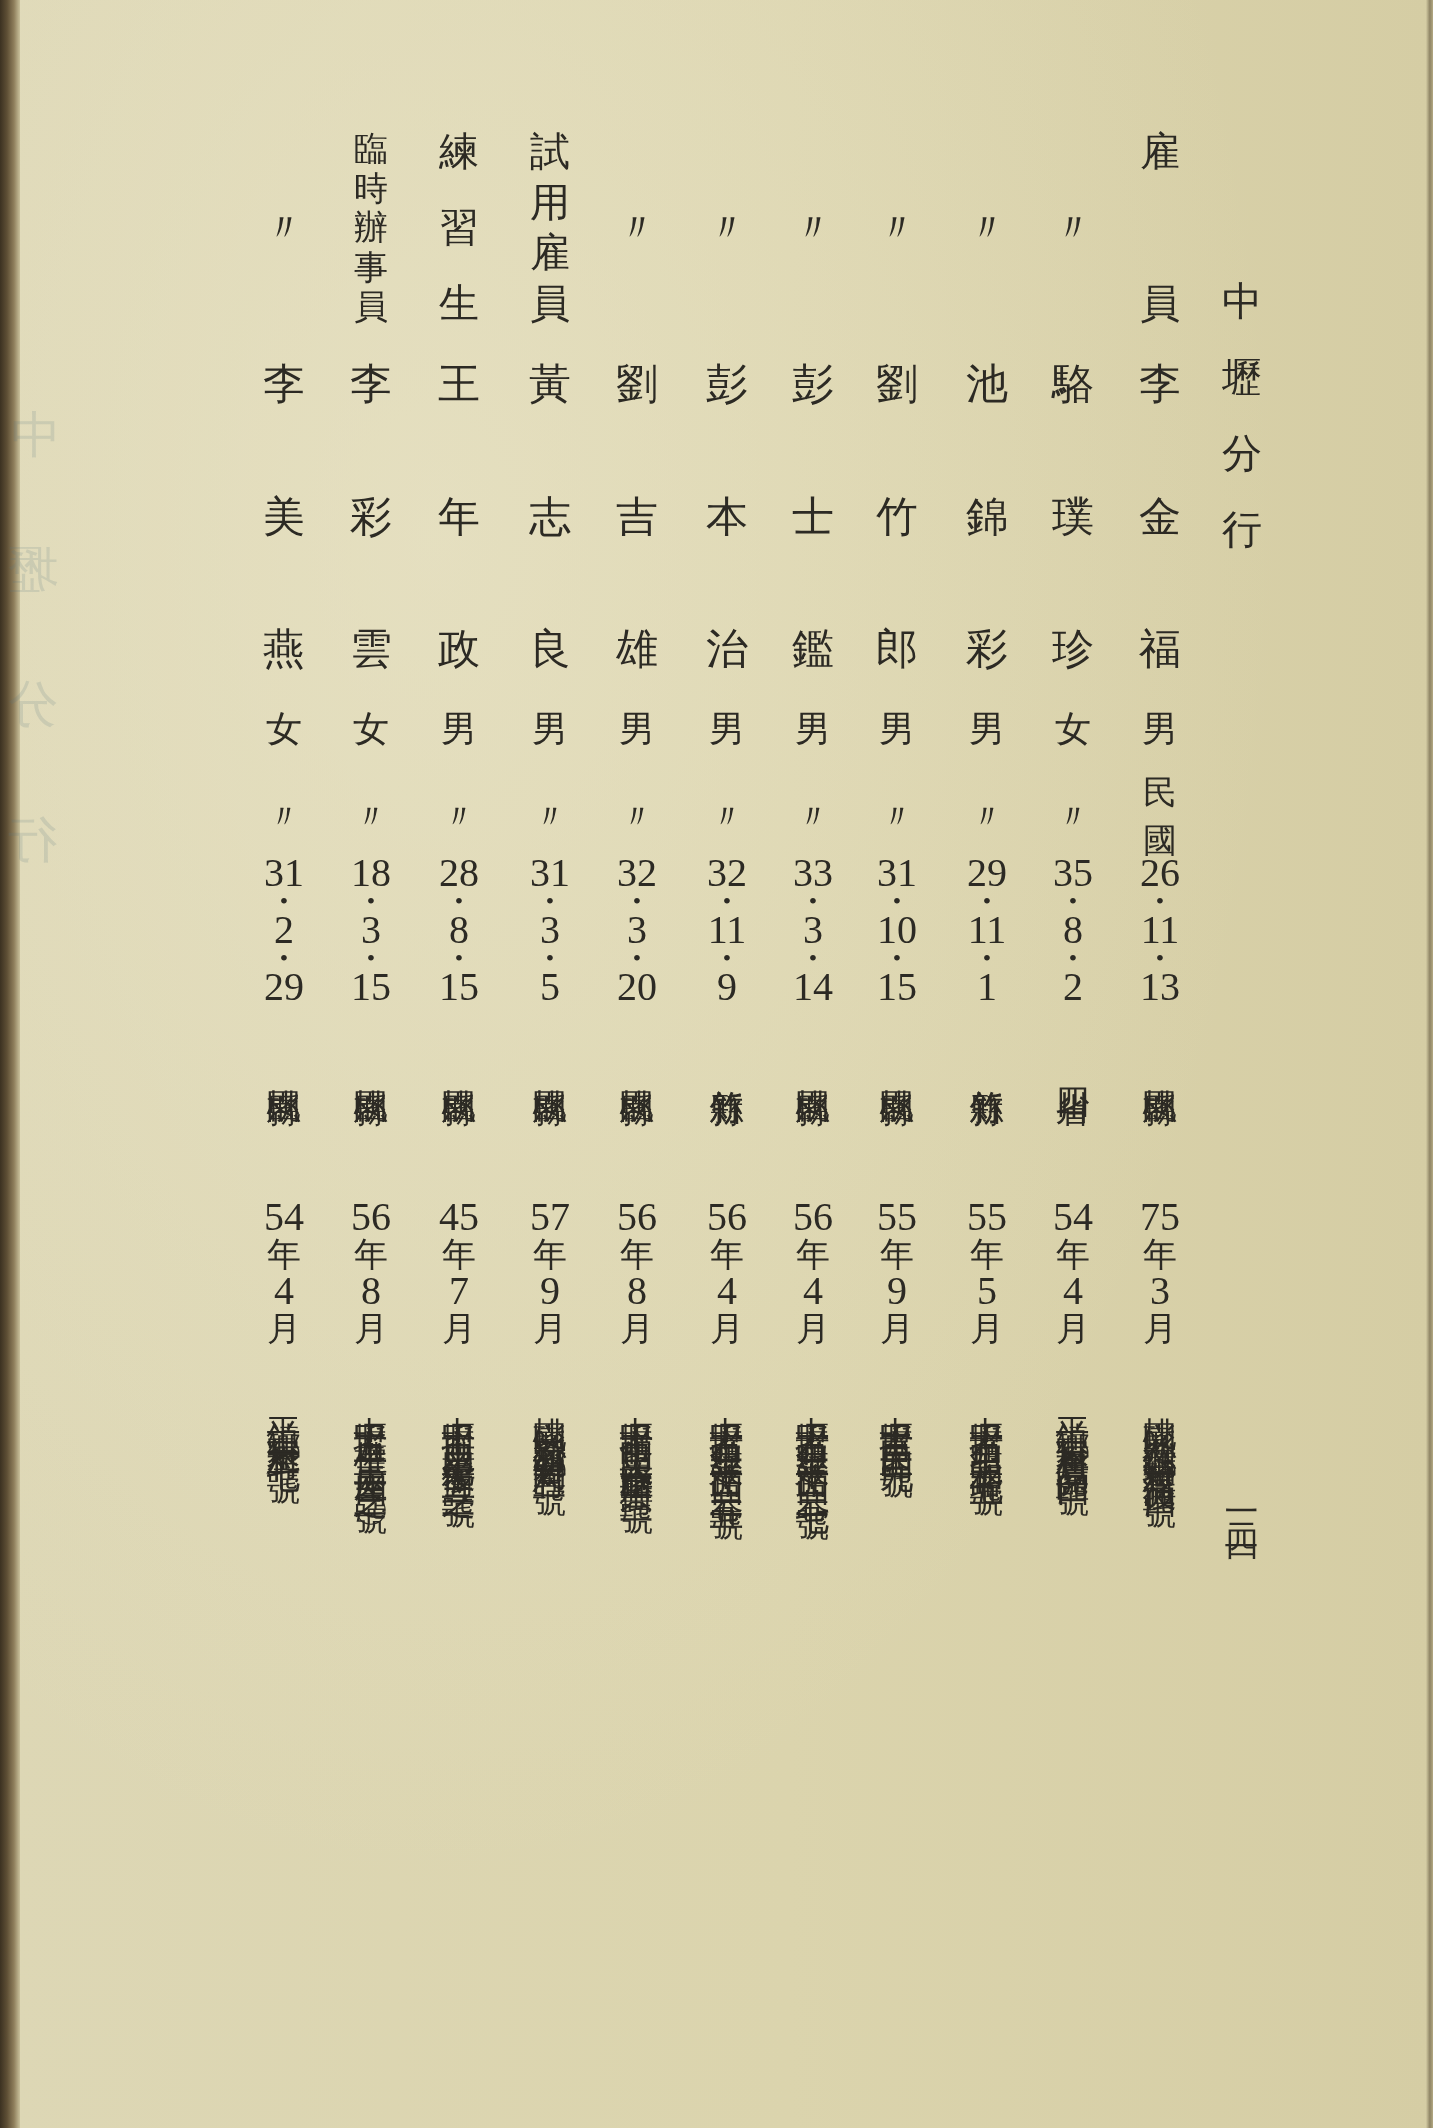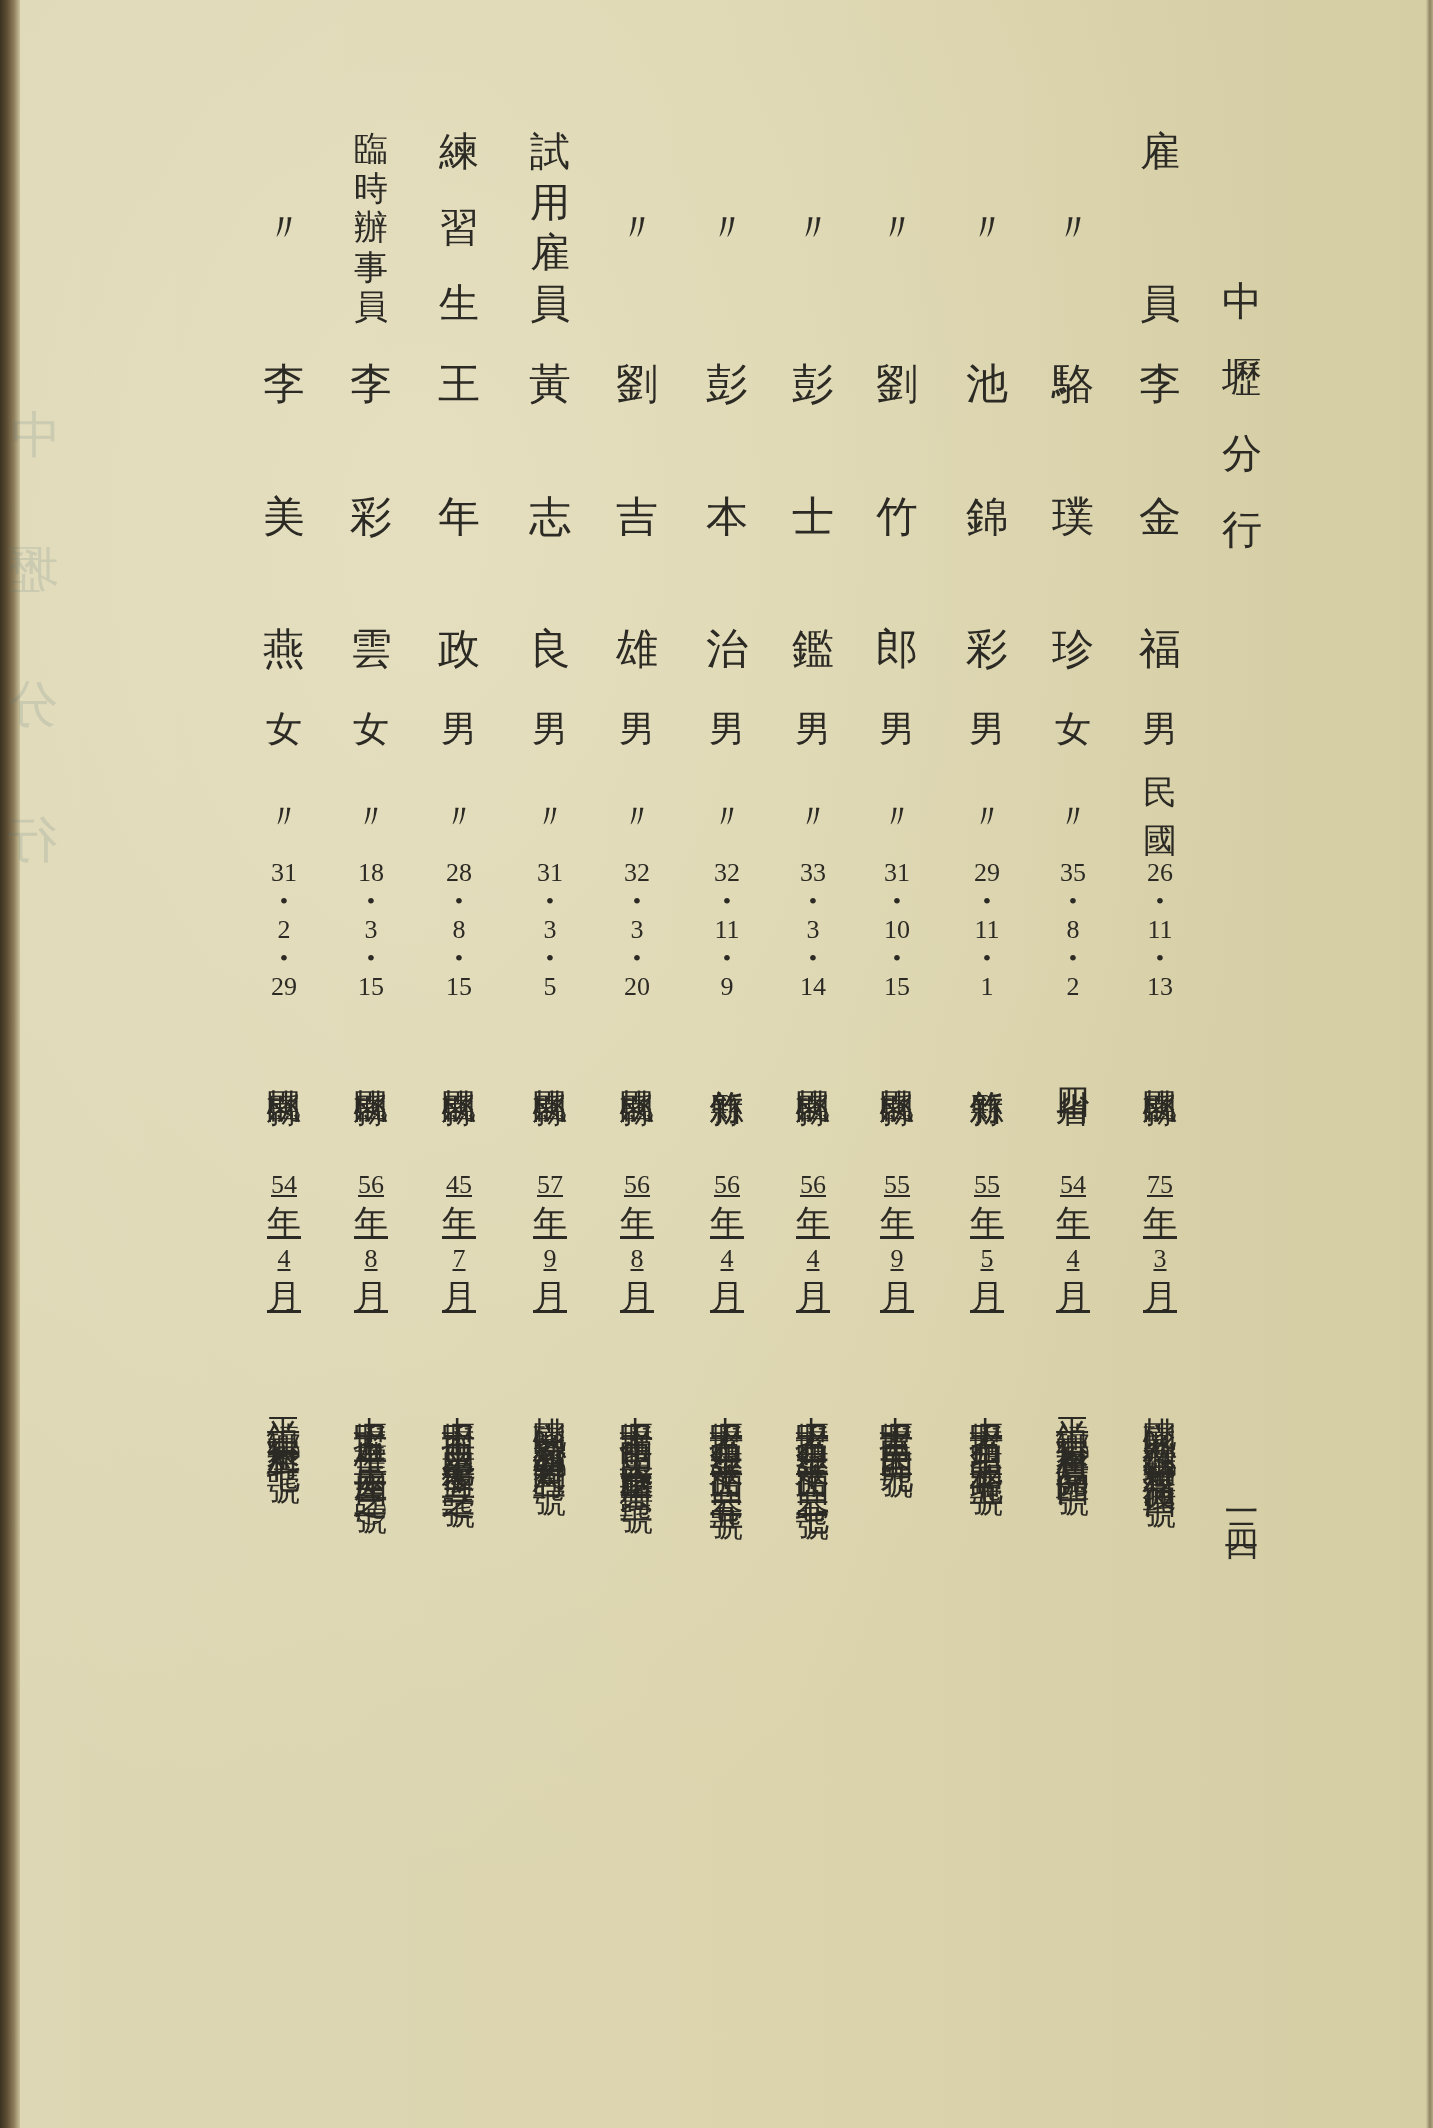--- a/index.html
+++ b/index.html
@@ -48,22 +48,22 @@
   .title { top: 131px; height: 192px; font-size: 40px; }
   .title.len5 { font-size: 34px; }
   .name { top: 363px; height: 307px; font-size: 42px; }
   .sex { position: absolute; left: 0; top: 711px; width: 64px; text-align: center;
          font-size: 36px; line-height: 36px; }
   .era { top: 775px; height: 82px; font-size: 34px; }
 
   .birth, .join { position: absolute; left: 0; width: 64px; display: flex;
                   flex-direction: column; align-items: center; }
   .birth { top: 858px; }
-  .join { top: 1168px; text-decoration: underline; }
-  .num { display: block; font-family: "Liberation Serif", serif; font-size: 26px;
+  .join { top: 1200px; }
+  .num { display: block; font-family: "Liberation Serif", serif; font-size: 40px;
          text-align: center; }
   .birth .num { height: 30px; line-height: 30px; }
   .dot { display: block; height: 27px; line-height: 27px; font-size: 24px;
          font-family: "Liberation Serif", serif; }
   .join .num { height: 34px; line-height: 34px; }
   .unit { display: block; height: 40px; line-height: 40px; font-size: 34px; }
 
   .native { top: 1062px; font-size: 34px; letter-spacing: 2px; }
   .addr { top: 1390px; font-size: 34px; letter-spacing: 6px; }
 </style>

